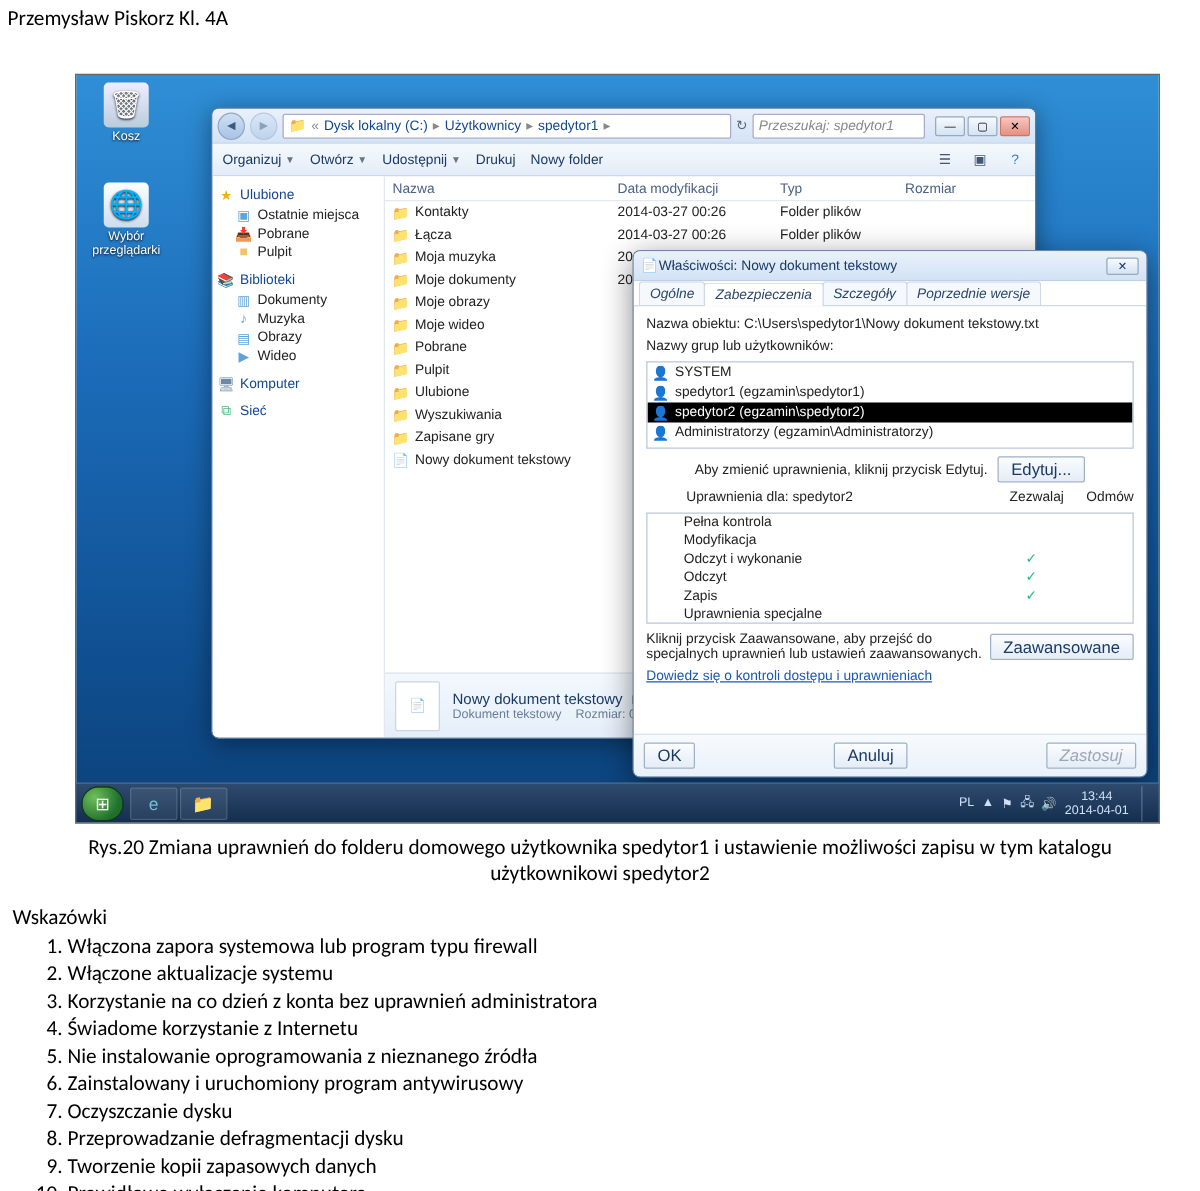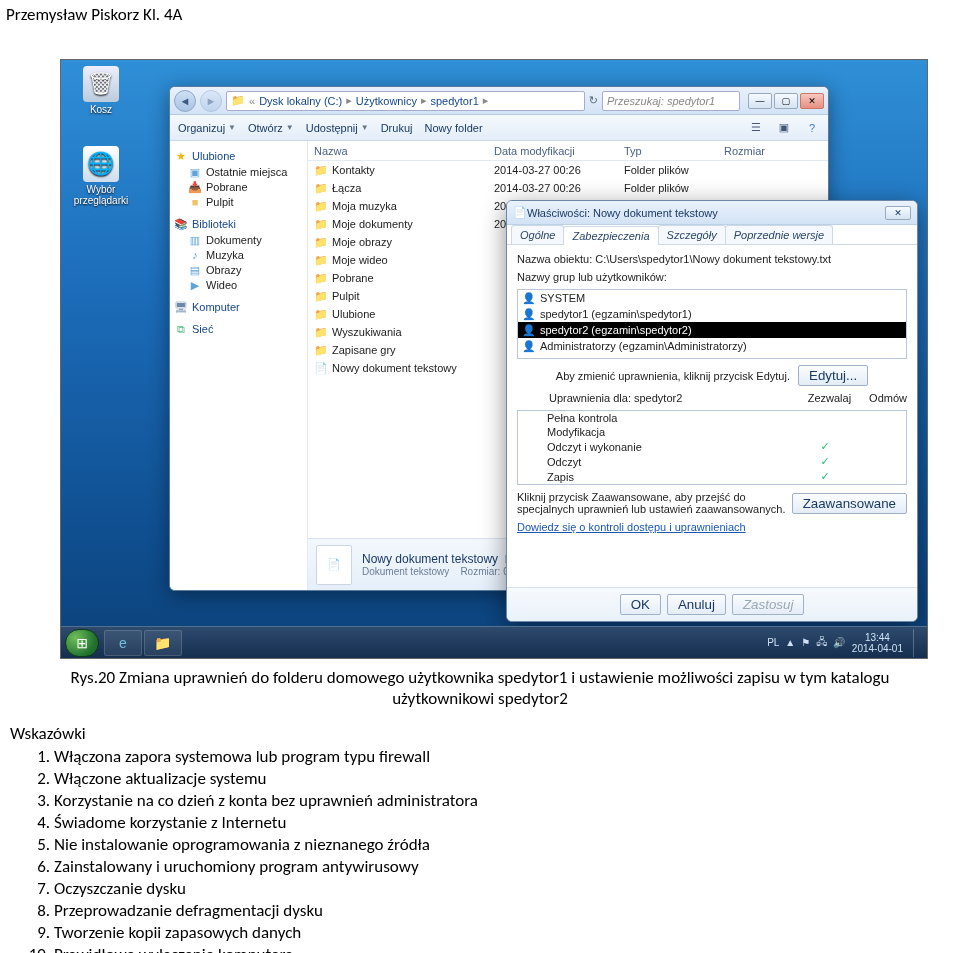--- a/index.html
+++ b/index.html
@@ -107,21 +107,21 @@
   .inst{display:flex;align-items:center;justify-content:center;gap:8px;}
   .btn{border:1px solid #9fb1c6;background:linear-gradient(#fbfdff,#e4ecf6);padding:2px 10px;border-radius:2px;color:#1a3a66;}
   .btn[disabled]{color:#9aa7b5;font-style:italic;}
   .perm-head{display:flex;justify-content:space-between;color:#222;padding-left:32px;}
   .perm-head .r{display:flex;gap:18px;}
   .perms{border:1px solid #b9c7d8;background:#fff;flex:0 0 auto;}
   .perm-row{display:grid;grid-template-columns:1fr 50px 50px;align-items:center;padding:1px 6px;margin-left:23px;}
   .perm-row .chk{display:flex;justify-content:center;color:#2b7;}
   .adv{display:flex;justify-content:space-between;align-items:center;gap:0;}
   .link{color:#1a58b4;text-decoration:underline;}
-  .pr-buttons{display:flex;justify-content:center;gap:6px;padding:6px 8px;border-top:1px solid #d7e2ee;background:linear-gradient(#f7fafd,#e9f1f9);}
+  .pr-buttons{display:flex;justify-content:space-between;gap:6px;padding:6px 8px;border-top:1px solid #d7e2ee;background:linear-gradient(#f7fafd,#e9f1f9);}
 
   
   .taskbar{
     position:absolute;left:0;right:0;bottom:0;height:32px;
     background:linear-gradient(#2e4a6d,#142e4f);
     display:flex;align-items:center;padding:0 4px;color:#cfe1f5;font-size:10px;
     border-top:1px solid #52708f;
   }
   .start{width:34px;height:28px;border-radius:14px;background:radial-gradient(circle at 30% 30%,#6fbf5b,#1f6f2e 70%);border:1px solid #0b3a15;display:flex;align-items:center;justify-content:center;color:#fff;font-size:14px;margin-right:4px;}
   .tb-pin{width:38px;height:26px;margin:0 1px;background:rgba(255,255,255,.08);border:1px solid rgba(255,255,255,.15);border-radius:2px;display:flex;align-items:center;justify-content:center;font-size:14px;}
@@ -447,20 +447,25 @@
             <div class="chk"></div>
           </div>
           <div class="perm-row">
             <div>Odczyt</div>
             <div class="chk">✓</div>
             <div class="chk"></div>
           </div>
           <div class="perm-row">
             <div>Zapis</div>
             <div class="chk">✓</div>
+            <div class="chk"></div>
+          </div>
+          <div class="perm-row">
+            <div>Uprawnienia specjalne</div>
+            <div class="chk"></div>
             <div class="chk"></div>
           </div>
         </div>
       <div class="adv">
         <span>Kliknij przycisk Zaawansowane, aby przejść do specjalnych uprawnień lub ustawień zaawansowanych.</span>
         <button class="btn">Zaawansowane</button>
       </div>
       <a class="link" href="#">Dowiedz się o kontroli dostępu i uprawnieniach</a>
     </div>
     <div class="pr-buttons">

